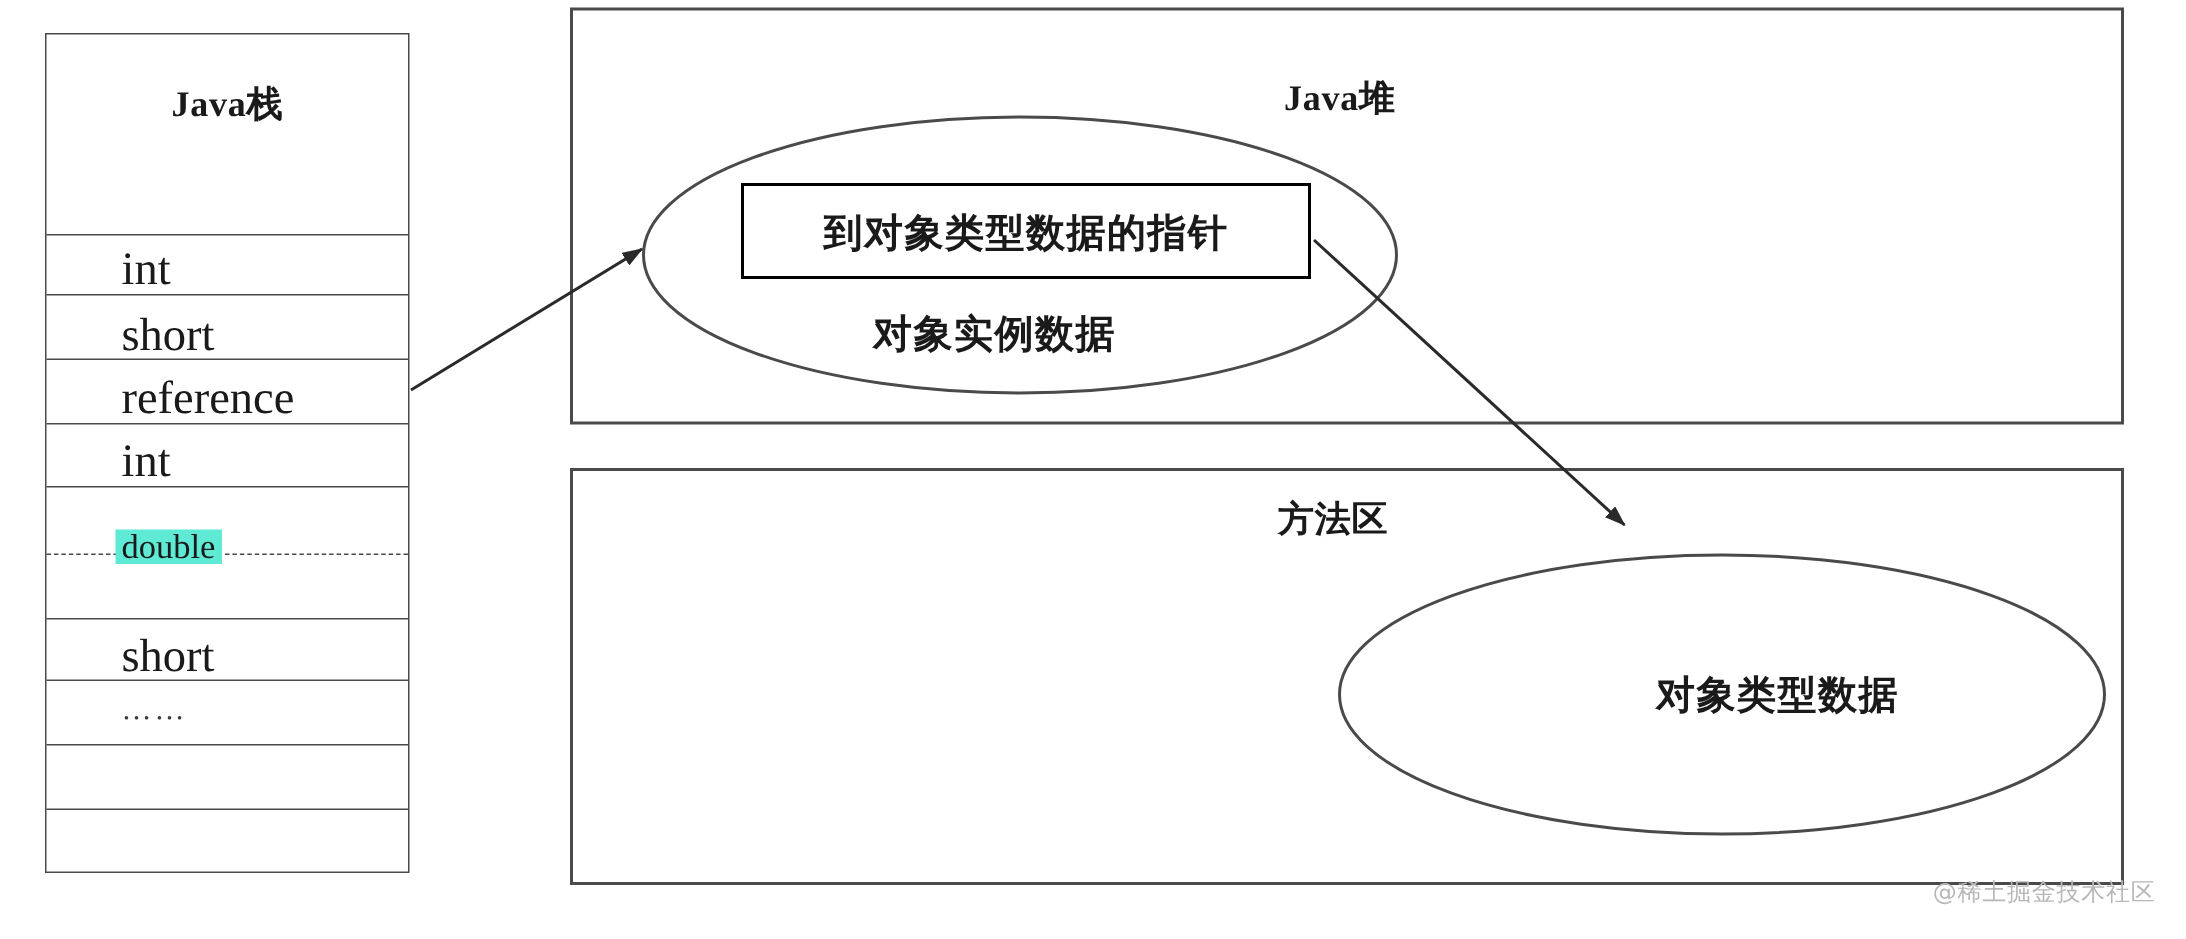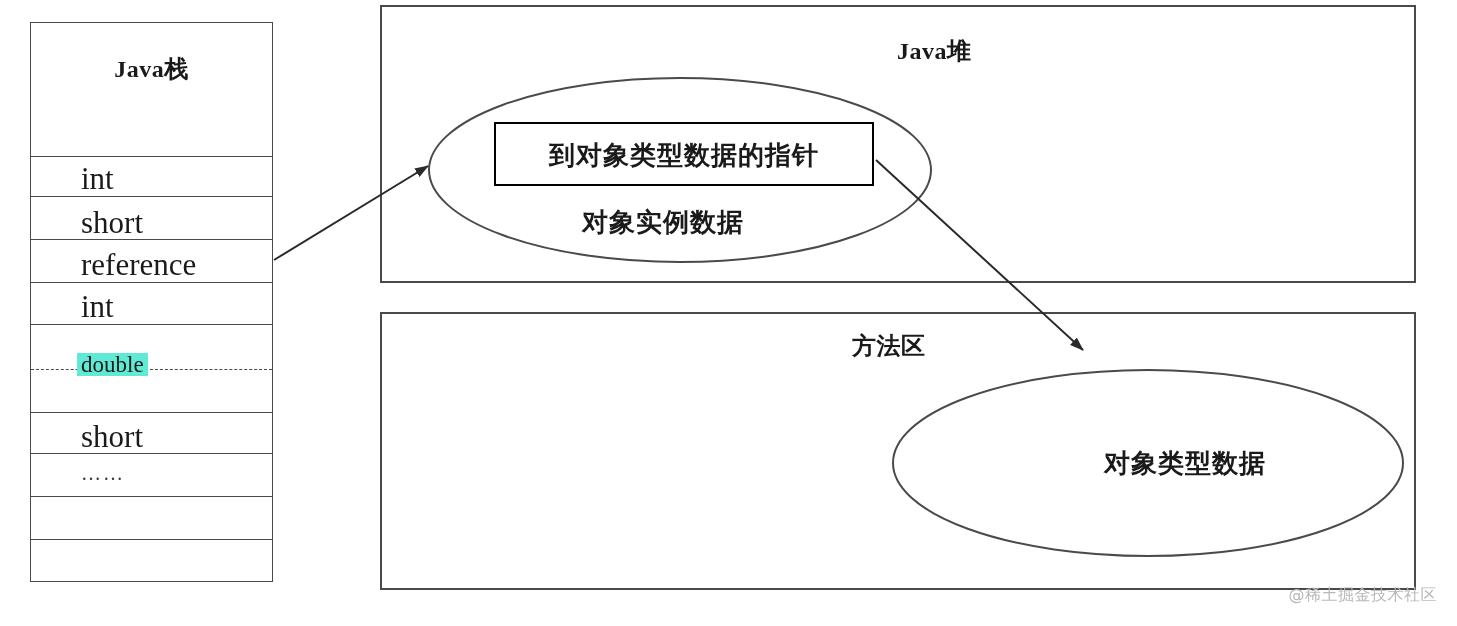--- a/index.html
+++ b/index.html
@@ -163,21 +163,21 @@
     <span class="slot-label" style="top:8px;">short</span>
   </div>
   <div class="slot" style="top:431px;height:43px;">
     <span class="dots" style="top:8px;">……</span>
   </div>
   <div class="slot" style="top:474px;height:43px;"></div>
   <div class="slot no-border" style="top:517px;height:41px;"></div>
 </div>
 
 <div class="region" style="left:380px;top:5px;width:1036px;height:278px;">
-  <div class="region-title" style="left:474px;top:28px;margin-left:41px;">Java堆</div>
+  <div class="region-title" style="left:474px;top:42px;">Java堆</div>
 </div>
 
 <div class="region" style="left:380px;top:312px;width:1036px;height:278px;">
   <div class="region-title" style="left:470px;top:16px;">方法区</div>
 </div>
 
 <svg class="svg-layer" viewBox="0 0 1457 626">
   <defs>
     <marker id="arrowhead" markerWidth="14" markerHeight="10" refX="13" refY="5" orient="auto" markerUnits="userSpaceOnUse">
       <path d="M0,0 L14,5 L0,10 Z" fill="#2a2a2a"></path>

